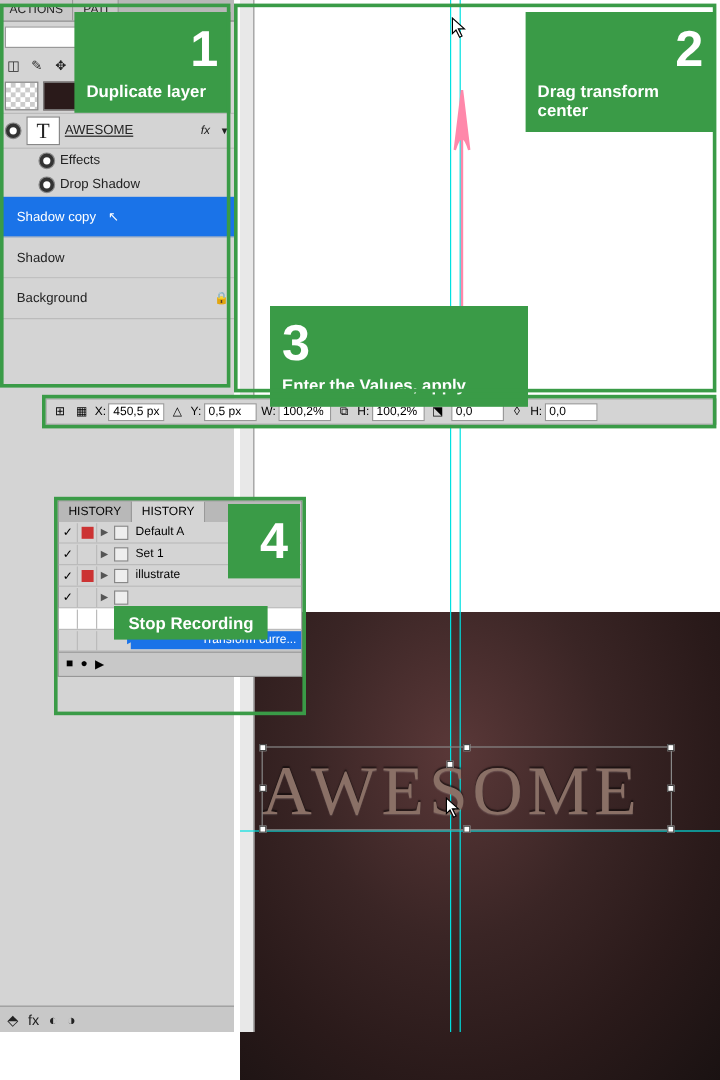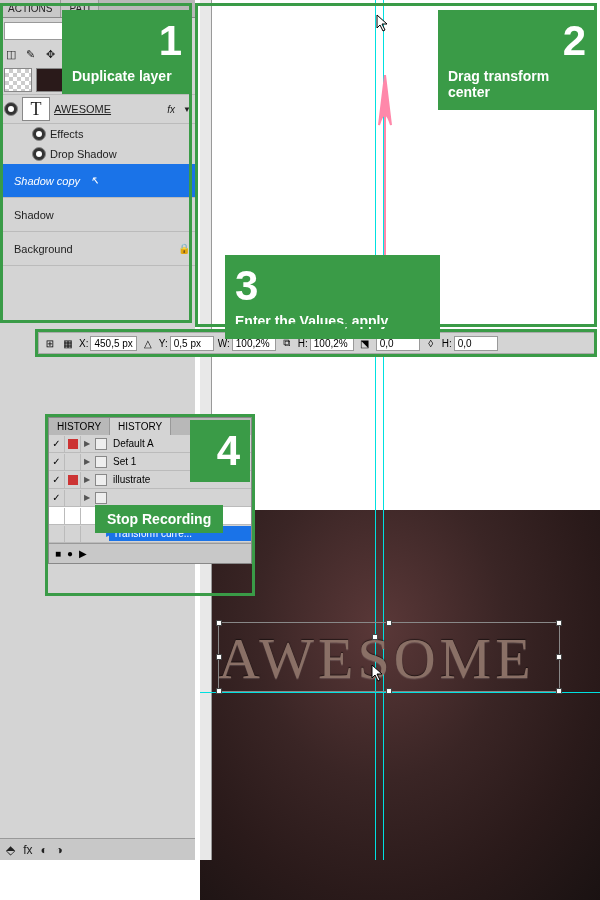--- a/index.html
+++ b/index.html
@@ -21,21 +21,21 @@
 
 .layers-panel { position:absolute; left:0; top:0; width:195px; height:860px; background:#d4d4d4; font-size:11px; color:#222; }
 .panel-tabs { display:flex; background:#b8b8b8; border-bottom:1px solid #888; }
 .panel-tab { padding:3px 8px; background:#c8c8c8; border-right:1px solid #999; font-size:10px; }
 .opacity-row { display:flex; align-items:center; padding:4px; gap:4px; }
 .opacity-row select, .opacity-row .field { background:#fff; border:1px solid #999; padding:1px 4px; font-size:10px; }
 .blend-select { flex:1; height:18px; }
 .tool-icons-row { display:flex; gap:6px; padding:4px 6px; }
 .tool-icons-row span { width:14px; height:14px; display:inline-block; }
 .layer-row { display:flex; align-items:center; background:#d4d4d4; border-bottom:1px solid #bbb; min-height:28px; padding:2px 4px; gap:4px; }
-.layer-row.sel { background:#1a73e8; color:#fff;font-style:italic; }
+.layer-row.sel { background:#1a73e8; color:#fff; }
 .layer-row.header { background:#d4d4d4; font-weight:normal; }
 .eye { width:14px; height:14px; border:1px solid #888; border-radius:50%; background:#333; position:relative; flex-shrink:0; }
 .eye::after { content:""; position:absolute; inset:3px; background:#fff; border-radius:50%; }
 .layer-thumb { width:28px; height:24px; background:#fff; border:1px solid #888; flex-shrink:0; }
 .layer-thumb.checker { background:repeating-conic-gradient(#ccc 0 25%, #fff 0 50%) 0 0/8px 8px; }
 .layer-thumb.t { display:flex; align-items:center; justify-content:center; font-family:Georgia; font-size:18px; }
 .layer-thumb.dark { background:#2a1a1a; }
 .fx-badge { margin-left:auto; font-style:italic; font-size:10px; padding:0 4px; }
 .sub-effect { padding-left:32px; display:flex; align-items:center; gap:4px; min-height:20px; }
 .lock { margin-left:auto; font-size:10px; }
@@ -67,21 +67,21 @@
 .actions-tabs .tab { padding:3px 8px; border-right:1px solid #999; }
 .actions-tabs .tab.active { background:#d4d4d4; }
 .action-row { display:flex; align-items:center; border-bottom:1px solid #bbb; min-height:18px; }
 .action-row .cb { width:16px; height:16px; border-right:1px solid #bbb; display:flex; align-items:center; justify-content:center; }
 .action-row .cb.on::after { content:"✓"; font-size:10px; }
 .action-row .sq { width:16px; height:16px; border-right:1px solid #bbb; display:flex; align-items:center; justify-content:center; }
 .action-row .sq.red::after { content:""; width:10px; height:10px; background:#c33; }
 .action-row .tri { width:12px; display:flex; align-items:center; justify-content:center; font-size:8px; color:#555; }
 .action-row .fold { width:12px; height:12px; border:1px solid #888; background:#eee; margin:0 2px; }
 .action-row .txt { padding:2px 4px; flex:1; }
-.action-row.hl .txt { background:#1a73e8; color:#fff; }
+.action-row.hl .txt { background:#1a73e8; color:#fff;text-align:right; }
 .action-row.sub { padding-left:0; }
 .actions-bottom { height:20px; background:#c8c8c8; border-top:1px solid #999; display:flex; align-items:center; padding:0 6px; gap:6px; }
 
 .cursor-arrow { position:absolute; width:14px; height:18px; }
 .cursor-arrow svg { width:100%; height:100%; }
 </style>
 </head>
 <body>
 
 <div class="canvas-bg"></div>

